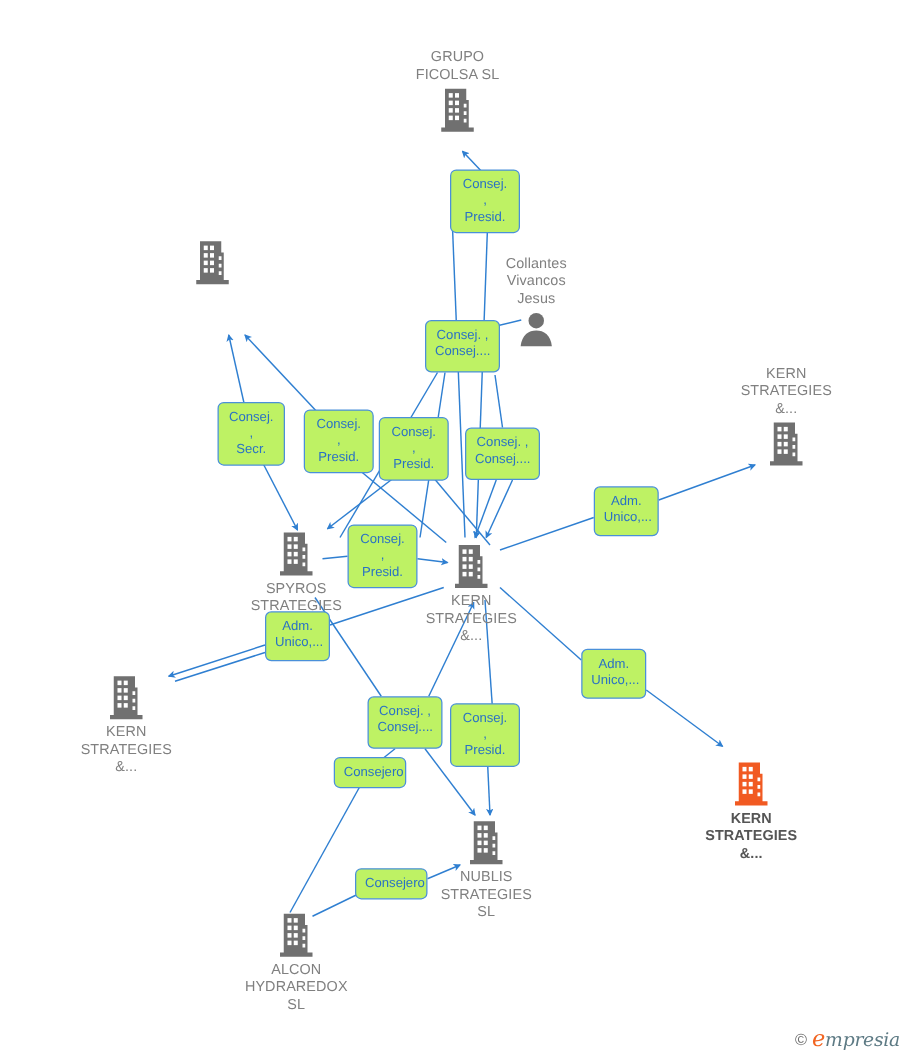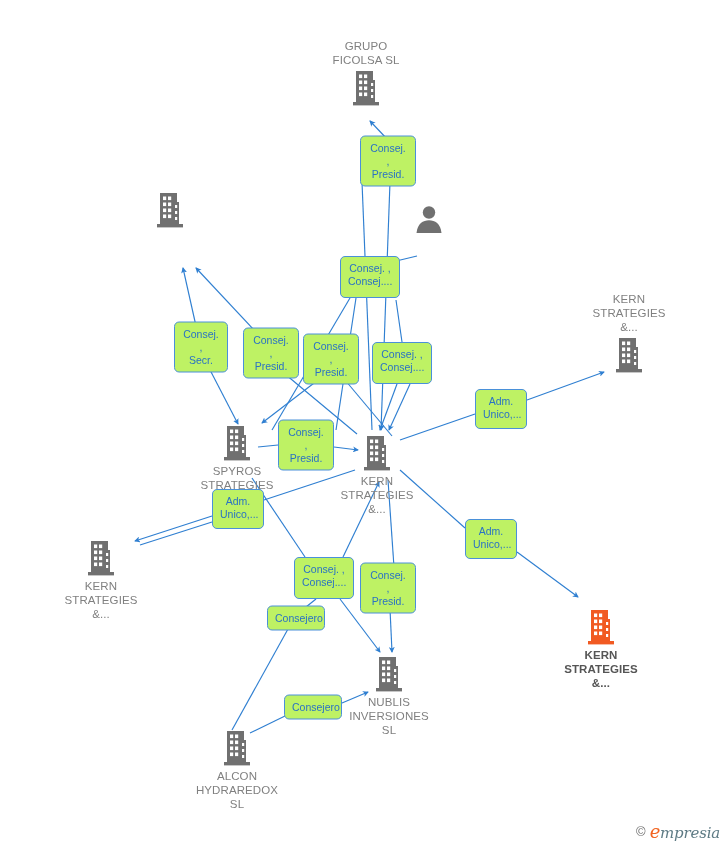--- a/index.html
+++ b/index.html
@@ -177,20 +177,23 @@
             <rect x="13" y="17.5" width="3.2" height="3.6" fill="#fff"></rect>
             <rect x="8" y="23.5" width="3.2" height="3.6" fill="#fff"></rect>
             <rect x="13" y="23.5" width="3.2" height="3.6" fill="#fff"></rect>
             <rect x="20" y="14" width="2.2" height="3" fill="#fff"></rect>
             <rect x="20" y="20" width="2.2" height="3" fill="#fff"></rect>
             <rect x="20" y="26" width="2.2" height="3" fill="#fff"></rect>
           </svg>
         </span>
       </div>
       <div class="node above" style="left: 429px; top: 204px;">
+        <div class="caption">Collantes
+Vivancos
+Jesus</div>
         <span class="glyph" style="height: 30px;">
           <svg width="30" height="30" viewBox="0 0 30 30" aria-hidden="true">
             <circle cx="15" cy="8.5" r="6.2" fill="#707070"></circle>
             <path d="M2.5 29 C3.5 19.5 9 16.3 15 16.3 C21 16.3 26.5 19.5 27.5 29 Z" fill="#707070"></path>
           </svg>
         </span>
       </div>
       <div class="node above" style="left: 629px; top: 292px;">
         <div class="caption">KERN
 STRATEGIES
@@ -318,21 +321,21 @@
             <rect x="8" y="17.5" width="3.2" height="3.6" fill="#fff"></rect>
             <rect x="13" y="17.5" width="3.2" height="3.6" fill="#fff"></rect>
             <rect x="8" y="23.5" width="3.2" height="3.6" fill="#fff"></rect>
             <rect x="13" y="23.5" width="3.2" height="3.6" fill="#fff"></rect>
             <rect x="20" y="14" width="2.2" height="3" fill="#fff"></rect>
             <rect x="20" y="20" width="2.2" height="3" fill="#fff"></rect>
             <rect x="20" y="26" width="2.2" height="3" fill="#fff"></rect>
           </svg>
         </span>
         <div class="caption">NUBLIS
-INVERSIONES
+STRATEGIES
 SL</div>
       </div>
       <div class="node" style="left: 237px; top: 729px;">
         <span class="glyph" style="height: 38px;">
           <svg width="30" height="38" viewBox="0 0 30 38" aria-hidden="true">
             <rect x="5" y="2" width="17" height="32" fill="#707070"></rect>
             <rect x="18" y="11" width="6" height="23" fill="#707070"></rect>
             <rect x="2" y="33" width="26" height="3.4" fill="#707070"></rect>
             <rect x="8" y="5.5" width="3.2" height="3.6" fill="#fff"></rect>
             <rect x="13" y="5.5" width="3.2" height="3.6" fill="#fff"></rect>

